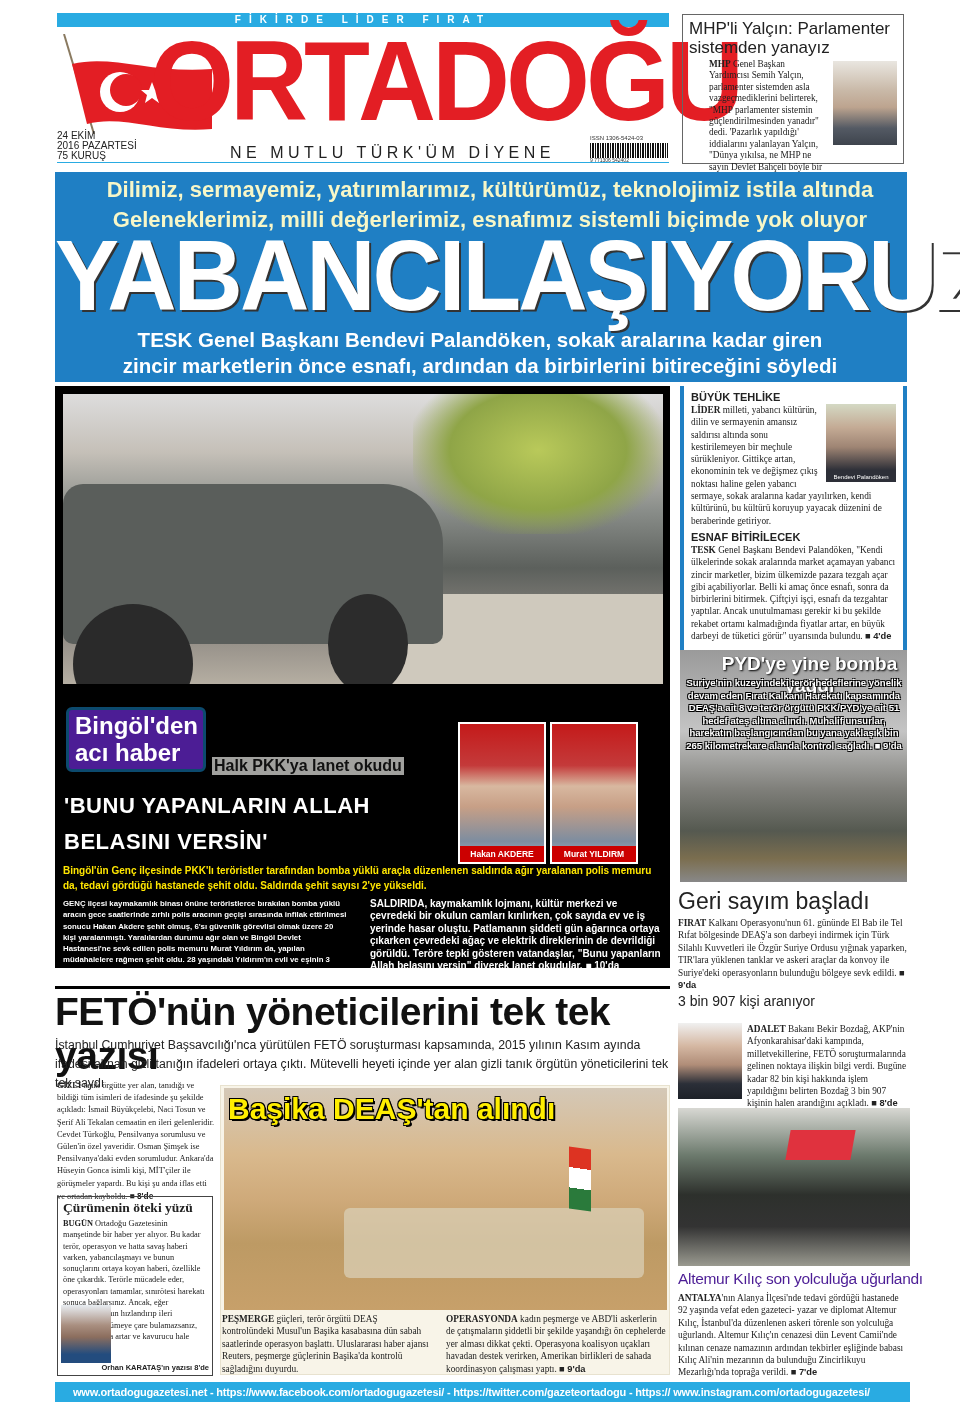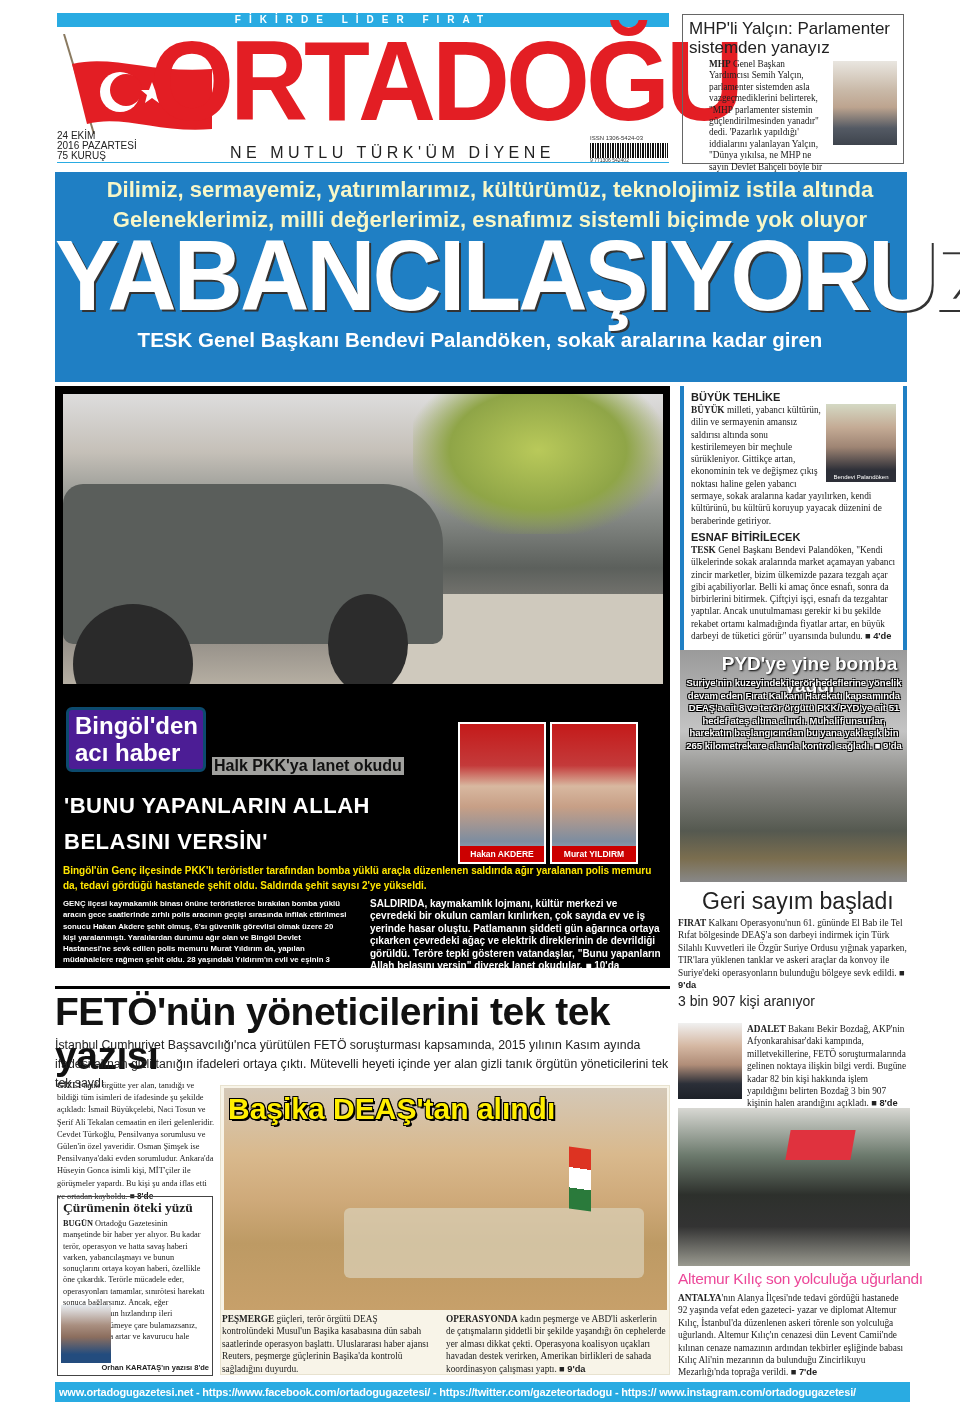--- a/index.html
+++ b/index.html
@@ -55,28 +55,28 @@
   .halk { left: 212px; top: 757px; font-family: "Liberation Sans", sans-serif; font-weight: bold; font-size: 16px; color: #111; background: rgba(230,230,225,.7); padding: 0 2px; }
   .bunu { left: 64px; top: 788px; width: 400px; font-family: "Liberation Sans", sans-serif; font-weight: bold; color: #fff; font-size: 22px; line-height: 36px; letter-spacing: 0.5px; }
   .victim { top: 722px; width: 88px; height: 142px; background: linear-gradient(180deg,#c41a1a 0%,#c43a3a 30%,#d8b8a0 45%,#c79f86 60%,#7d8da0 85%,#a8b4c3 100%); border: 2px solid #fff; }
   .victim-name { position: absolute; bottom: 0; left: 0; right: 0; height: 16px; background: #c00; color: #fff; font-family: "Liberation Sans", sans-serif; font-weight: bold; font-size: 8.5px; line-height: 16px; text-align: center; }
   .yellow-lead { left: 63px; top: 863px; width: 600px; font-family: "Liberation Sans", sans-serif; font-weight: bold; color: #ffe600; font-size: 10px; line-height: 15px; }
   .story-col { top: 898px; font-family: "Liberation Sans", sans-serif; color: #fff; }
   .col-a { left: 63px; width: 285px; font-size: 7.8px; line-height: 11.3px; font-weight: bold; }
   .col-b { left: 370px; width: 295px; font-size: 10px; line-height: 12.4px; font-weight: bold; }
 
   
-  .geri-title { left: 678px; top: 888px; font-family: "Liberation Sans", sans-serif; font-size: 23px; color: #222; margin-left: 24px; }
+  .geri-title { left: 678px; top: 888px; font-family: "Liberation Sans", sans-serif; font-size: 23px; color: #222; }
   .geri-text { left: 678px; top: 917px; width: 230px; font-size: 9.3px; line-height: 12.4px; }
   .bin-title { left: 678px; top: 993px; font-family: "Liberation Sans", sans-serif; font-size: 14px; color: #222; }
   .bin-photo { left: 678px; top: 1023px; width: 64px; height: 76px; background: linear-gradient(180deg,#f0f0f0 0%,#d5b8a3 30%,#b08d78 55%,#2b2f38 80%,#1d2128 100%); }
   .bin-text { left: 747px; top: 1023px; width: 162px; font-size: 9.3px; line-height: 12.4px; }
   .funeral { left: 678px; top: 1108px; width: 232px; height: 158px; background: linear-gradient(180deg,#d8d8d3 0%,#6c7a6d 30%,#2d302c 55%,#333 75%,#9a9a90 100%); overflow: hidden; }
   .coffin { position: absolute; left: 110px; top: 22px; width: 65px; height: 30px; background: #e0323e; transform: skewX(-10deg); }
-  .altemur-title { left: 678px; top: 1270px; font-family: "Liberation Sans", sans-serif; font-size: 15.5px; color: #ec4899; letter-spacing: -0.3px; }
+  .altemur-title { left: 678px; top: 1270px; font-family: "Liberation Sans", sans-serif; font-size: 15.5px; color: #4c1d95; letter-spacing: -0.3px; }
   .altemur-text { left: 678px; top: 1292px; width: 232px; font-size: 9.3px; line-height: 12.4px; }
 
   
   .feto-rule { left: 55px; top: 986px; width: 615px; height: 3px; background: #000; }
   .feto-title { left: 55px; top: 990px; width: 615px; font-family: "Liberation Sans", sans-serif; font-weight: bold; font-size: 39px; line-height: 44px; color: #111; letter-spacing: -0.5px; }
   .feto-sub { left: 55px; top: 1036px; width: 615px; font-family: "Liberation Sans", sans-serif; font-size: 12.3px; line-height: 19px; color: #222; }
   .gizli-text { left: 57px; top: 1080px; width: 158px; font-size: 8.4px; line-height: 12.2px; }
   .curume-box { left: 57px; top: 1196px; width: 156px; height: 180px; border: 1px solid #444; padding: 3px 5px; }
   .curume-title { font-family: "Liberation Serif", serif; font-weight: bold; font-size: 13.5px; margin-bottom: 2px; }
   .curume-text { font-size: 8.3px; line-height: 11.3px; }
@@ -85,21 +85,21 @@
   .basika-box { left: 220px; top: 1085px; width: 450px; height: 290px; background: #f8f4e8; border: 1px solid #e8e2cf; }
   .basika-photo { left: 224px; top: 1088px; width: 443px; height: 222px; background: linear-gradient(180deg,#d4c8b7 0%,#d9b98d 30%,#cfaa7a 50%,#bd9a64 70%,#c7a06a 100%); overflow: hidden; }
   .basika-title { left: 228px; top: 1092px; font-family: "Liberation Sans", sans-serif; font-weight: bold; font-size: 30px; color: #ffee00; text-shadow: 2px 2px 0 #000, -1px -1px 0 #000, 1px -1px 0 #000, -1px 1px 0 #000; letter-spacing: 0px; }
   .kurd-flag { position: absolute; left: 345px; top: 60px; width: 22px; height: 62px; background: linear-gradient(180deg,#d32 0%,#d32 33%,#fff 33%,#fff 66%,#2a7a3b 66%); transform: skewY(8deg); }
   .convoy { position: absolute; left: 120px; top: 120px; width: 300px; height: 70px; background: #d9cfb6; border-radius: 6px; opacity: .75; }
   .basika-col { top: 1313px; font-size: 9.3px; line-height: 12.4px; }
   .basika-a { left: 222px; width: 210px; }
   .basika-b { left: 446px; width: 220px; }
 
   
-  .footer { left: 55px; top: 1382px; width: 855px; height: 20px; background: #29abe2; color: #fff; font-family: "Liberation Sans", sans-serif; font-weight: bold; font-size: 11px; line-height: 20px; padding-left: 4px; white-space: nowrap; letter-spacing: -0.2px; }
+  .footer { left: 55px; top: 1382px; width: 855px; height: 20px; background: #29abe2; color: #fff; font-family: "Liberation Sans", sans-serif; font-weight: bold; font-size: 11px; line-height: 20px; padding-left: 18px; white-space: nowrap; letter-spacing: -0.2px; }
 
   .ref { font-family: "Liberation Sans", sans-serif; font-weight: bold; }
 </style>
 </head>
 <body>
 
 <div class="abs top-strip">FİKİRDE LİDER FIRAT</div>
 <svg class="abs flag" viewBox="0 0 150 100">
   <line x1="2" y1="0" x2="32" y2="100" stroke="#8a7a60" stroke-width="2"></line>
   <path d="M10 30 C 50 20, 90 40, 150 35 L 150 95 C 100 100, 60 80, 25 90 Z" fill="#e31e24"></path>
@@ -129,28 +129,29 @@
 </div>
 
 <div class="abs banner"></div>
 <div class="abs kicker">
   <div>Dilimiz, sermayemiz, yatırımlarımız, kültürümüz, teknolojimiz istila altında</div>
   <div>Geleneklerimiz, milli değerlerimiz, esnafımız sistemli biçimde yok oluyor</div>
 </div>
 <div class="abs headline">YABANCILAŞIYORUZ</div>
 <div class="abs sub">
   <div>TESK Genel Başkanı Bendevi Palandöken, sokak aralarına kadar giren</div>
+  <div>zincir marketlerin önce esnafı, ardından da birbirlerini bitireceğini söyledi</div>
 </div>
 
 <div class="abs tehlike-box">
   <div class="box-head">BÜYÜK TEHLİKE</div>
   <div class="tesk-photo">
       <span>Bendevi Palandöken</span>
     </div>
-  <div class="box-text"><b>BÜYÜK</b><span> milleti, yabancı kültürün, dilin ve sermayenin amansız saldırısı altında sonu kestirilemeyen bir meçhule sürükleniyor. Gittikçe artan, ekonominin tek ve değişmez çıkış noktası haline gelen yabancı sermaye, sokak aralarına kadar yayılırken, kendi kültürünü, bu kültürü koruyup yayacak düzenini de beraberinde getiriyor.</span></div>
+  <div class="box-text"><b>LİDER</b><span> milleti, yabancı kültürün, dilin ve sermayenin amansız saldırısı altında sonu kestirilemeyen bir meçhule sürükleniyor. Gittikçe artan, ekonominin tek ve değişmez çıkış noktası haline gelen yabancı sermaye, sokak aralarına kadar yayılırken, kendi kültürünü, bu kültürü koruyup yayacak düzenini de beraberinde getiriyor.</span></div>
   <div class="box-head" style="margin-top:4px;">ESNAF BİTİRİLECEK</div>
   <div class="box-text"><b>TESK</b><span> Genel Başkanı Bendevi Palandöken, "Kendi ülkelerinde sokak aralarında market açamayan yabancı zincir marketler, bizim ülkemizde pazara tezgah açar gibi açabiliyorlar. Belli ki amaç önce esnafı, sonra da birbirlerini bitirmek. Çiftçiyi işçi, esnafı da tezgahtar yaptılar. Ancak unutulmaması gerekir ki bu şekilde rekabet ortamı kalmadığında fiyatlar artar, en büyük darbeyi de tüketici görür" uyarısında bulundu.</span> <span class="ref">■ 4'de</span></div>
 </div>
 
 <div class="abs pyd"></div>
 <div class="abs pyd-title">PYD'ye yine bomba yağdı</div>
 <div class="abs pyd-text"><span>Suriye'nin kuzeyindeki terör hedeflerine yönelik devam eden Fırat Kalkanı Harekatı kapsamında DEAŞ'a ait 8 ve terör örgütü PKK/PYD'ye ait 51 hedef ateş altına alındı. Muhalif unsurlar, harekatın başlangıcından bu yana yaklaşık bin 265 kilometrekare alanda kontrol sağladı.</span> <span>■ 9'da</span></div>
 
 <div class="abs photo-frame"></div>
 <div class="abs armored-photo">

